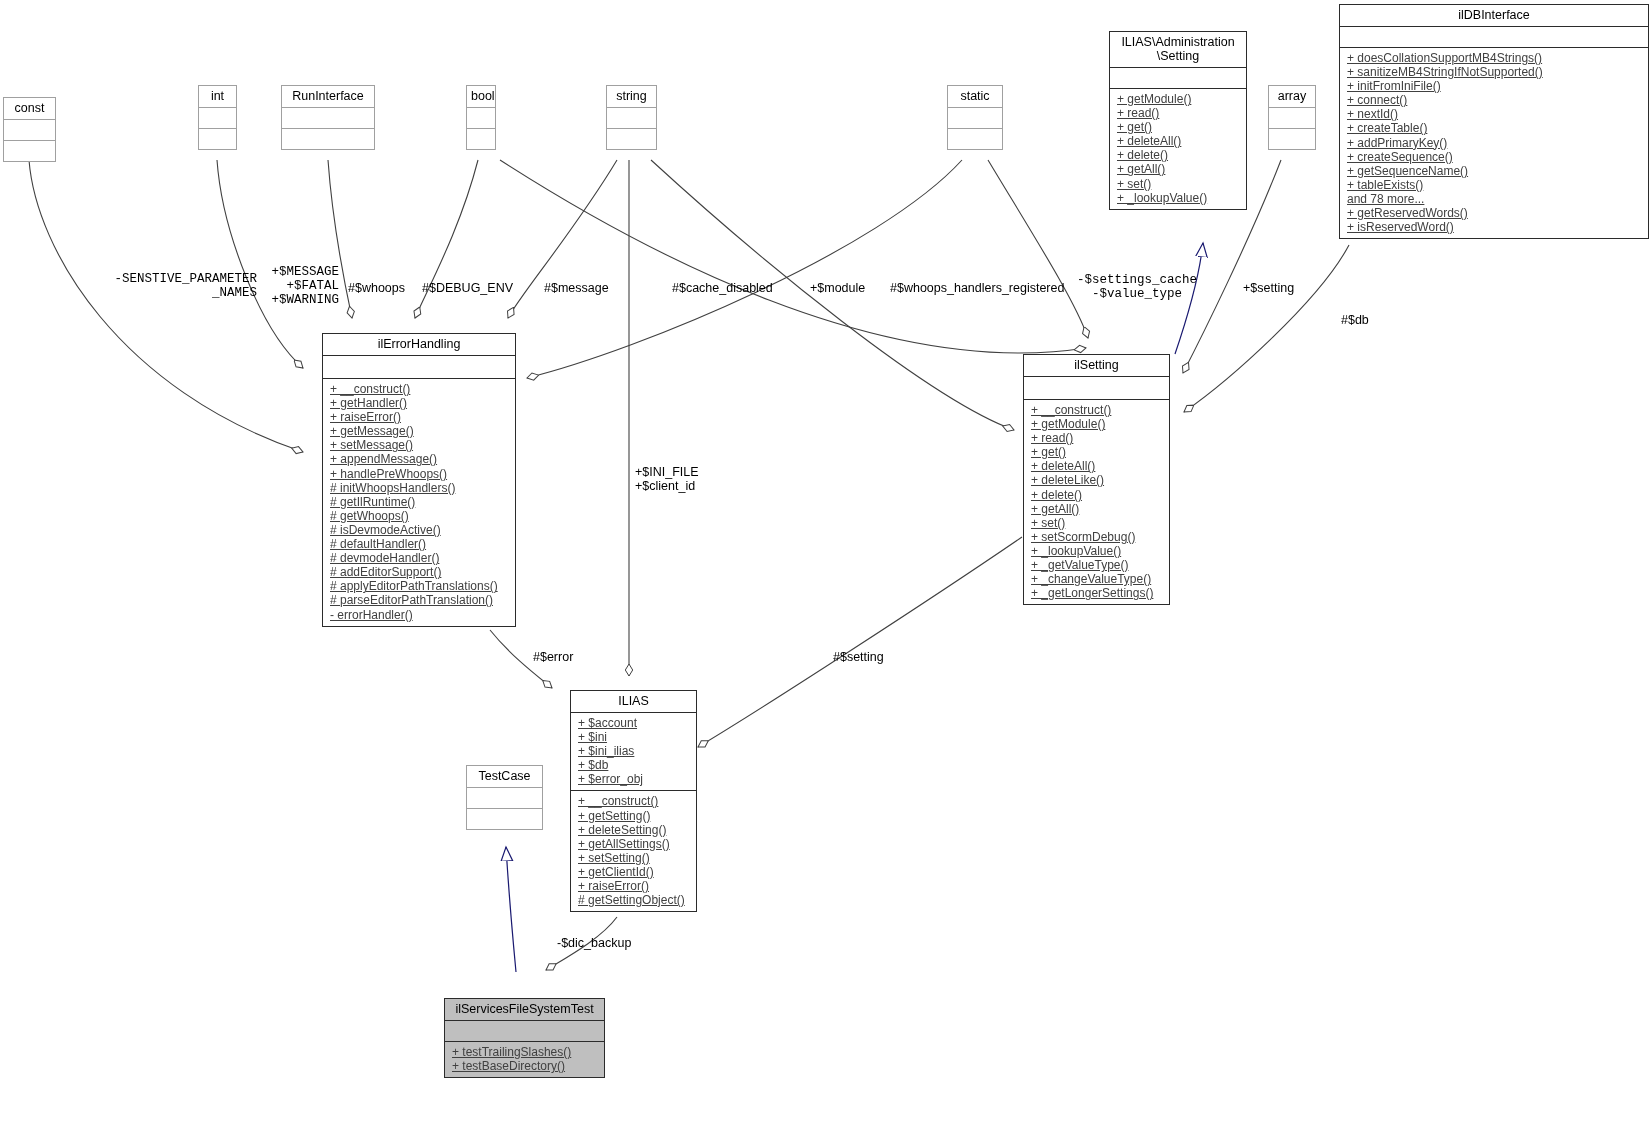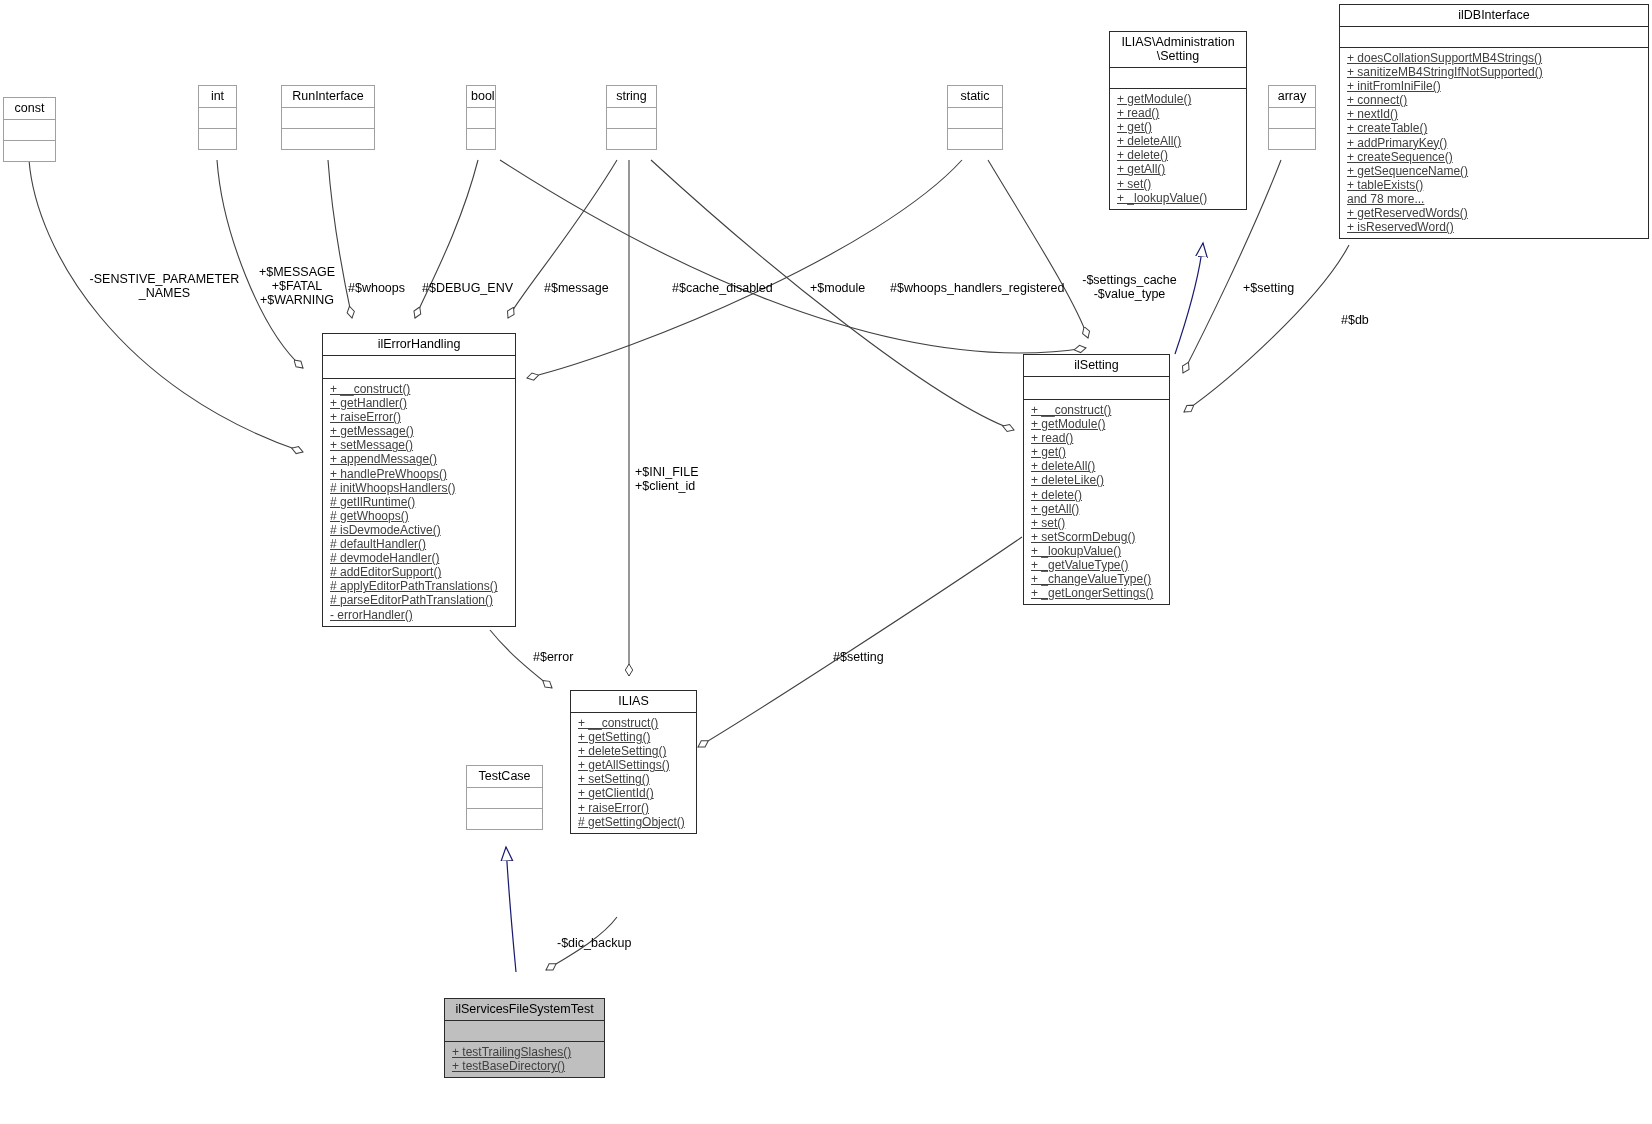--- a/index.html
+++ b/index.html
@@ -71,21 +71,21 @@
     white-space: nowrap;
   }
   .edge-label {
     position: absolute;
     font-size: 12.5px;
     line-height: 14.2px;
     color: #000000;
     white-space: pre-line;
     z-index: 6;
   }
-  .edge-label.center { text-align: center; }
+  .edge-label.center { text-align: right; font-family: Liberation Mono, monospace; }
   .edge-label.left { text-align: left; }
 </style>
 </head>
 <body>
 
 <div id="canvas">
 
   <svg id="edges" viewBox="0 0 1652 1124" xmlns="http://www.w3.org/2000/svg">
     <defs>
       <marker id="m-open-diamond" markerWidth="14" markerHeight="14" refX="12" refY="7" orient="auto" markerUnits="userSpaceOnUse">
@@ -256,20 +256,27 @@
       <div>+ _lookupValue()</div>
       <div>+ _getValueType()</div>
       <div>+ _changeValueType()</div>
       <div>+ _getLongerSettings()</div>
     </div>
   </div>
 
   <div class="uml-box solid" style="left:570px; top:690px; width:127px;">
     <div class="uml-title">ILIAS</div>
     <div class="uml-sep uml-list">
+      <div>+ $account</div>
+      <div>+ $ini</div>
+      <div>+ $ini_ilias</div>
+      <div>+ $db</div>
+      <div>+ $error_obj</div>
+    </div>
+    <div class="uml-sep uml-list">
       <div>+ __construct()</div>
       <div>+ getSetting()</div>
       <div>+ deleteSetting()</div>
       <div>+ getAllSettings()</div>
       <div>+ setSetting()</div>
       <div>+ getClientId()</div>
       <div>+ raiseError()</div>
       <div># getSettingObject()</div>
     </div>
   </div>

